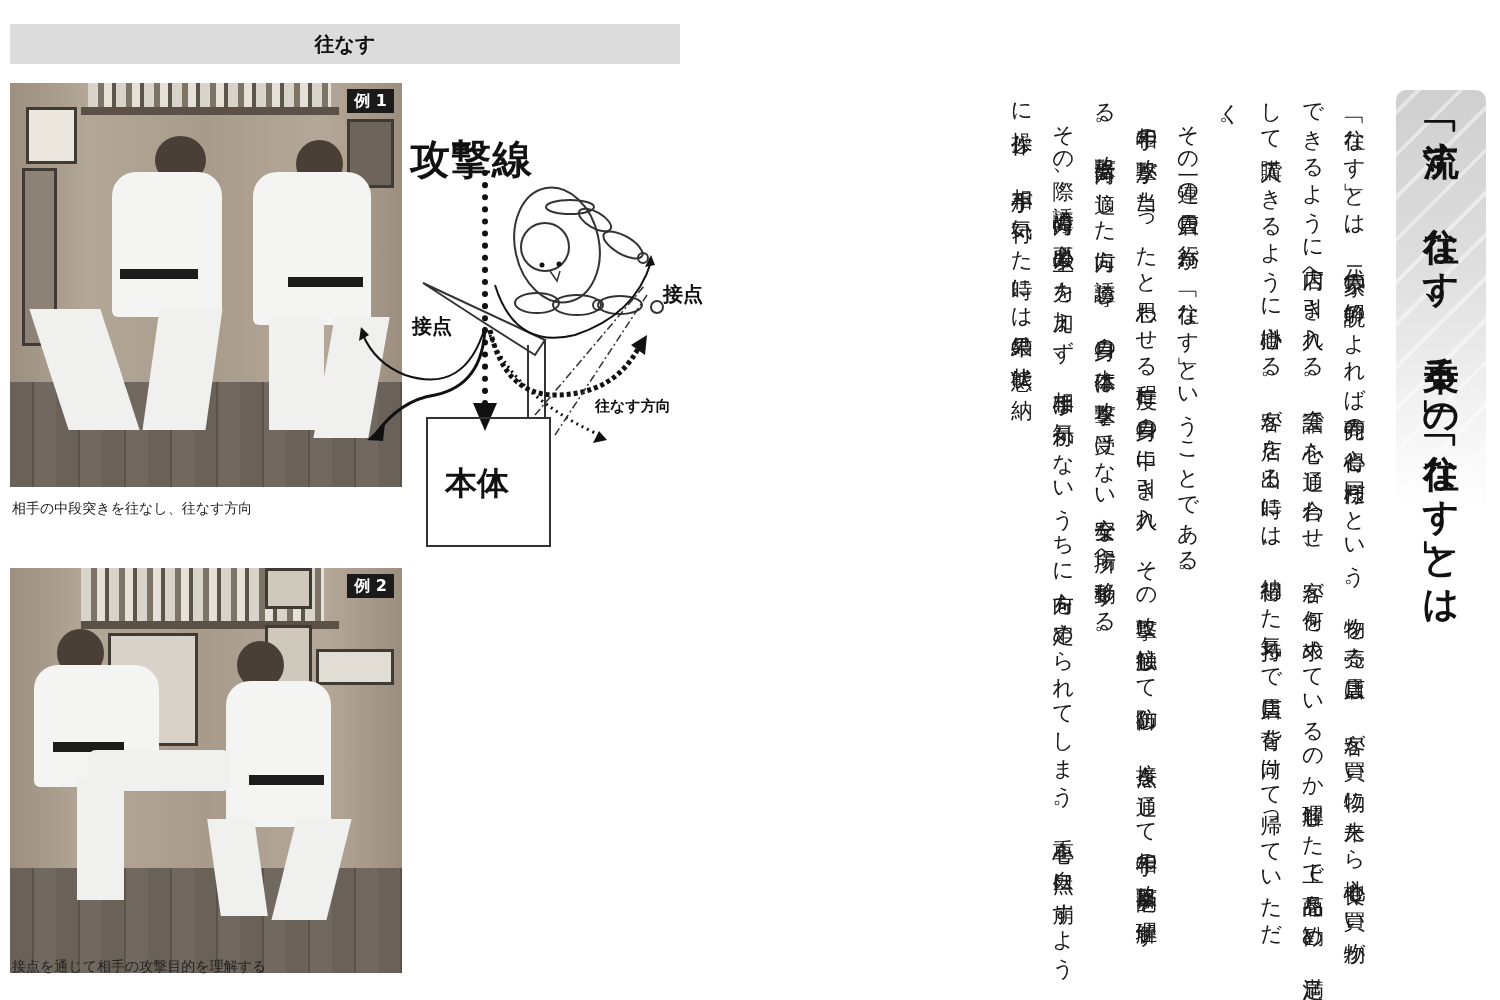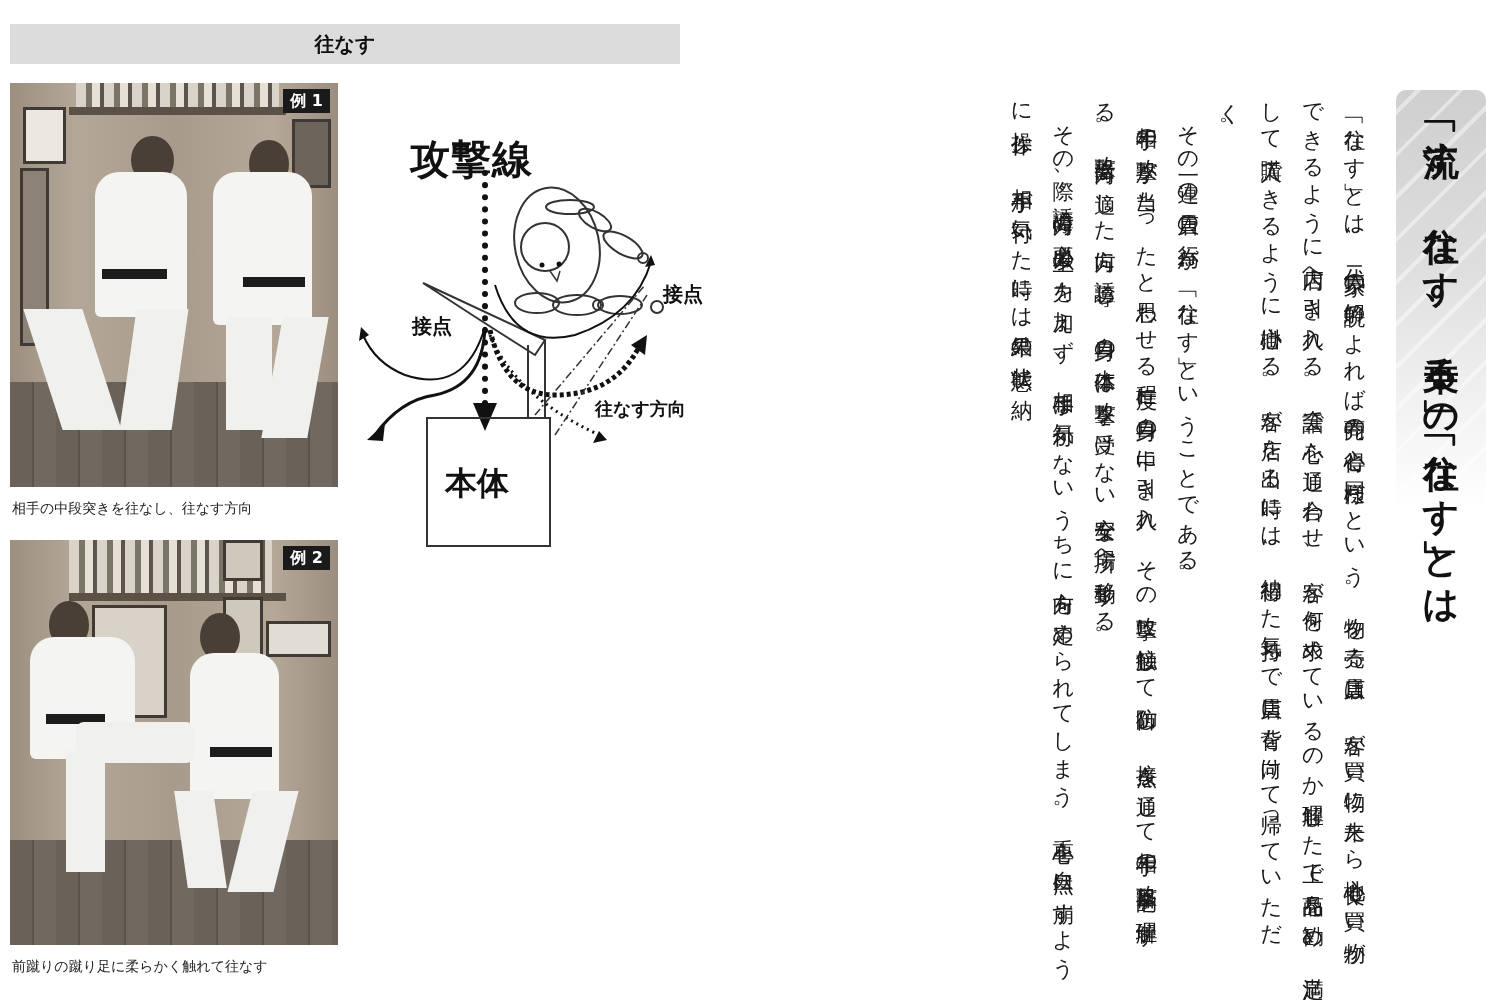--- a/index.html
+++ b/index.html
@@ -6,24 +6,24 @@
   html, body { width: 1500px; height: 1000px; background: #ffffff; overflow: hidden; }
   body { position: relative; font-family: "DejaVu Sans", sans-serif; color: #111; }
 
   .section-bar {
     position: absolute; left: 10px; top: 24px; width: 670px; height: 40px;
     background: #dcdcdc; display: flex; align-items: center; justify-content: center;
     font-family: "DejaVu Sans", sans-serif; font-weight: bold; font-size: 20px; color: #111;
   }
 
   .photo {
-    position: absolute; left: 10px; width: 328px; background: #8a8a8a; overflow: hidden;
+    position: absolute; left: 10px; width: 392px; background: #8a8a8a; overflow: hidden;
   }
   .photo-1 { top: 83px; height: 404px; }
-  .photo-2 { top: 540px; height: 405px; padding-left: 16px; }
+  .photo-2 { top: 568px; height: 405px; padding-left: 16px; }
   .photo .wall { position: absolute; left: 0; top: 0; width: 100%; height: 74%;
     background: linear-gradient(90deg, #9c8f80 0%, #b3a797 20%, #a89b8b 50%, #b5a898 80%, #9b8e7f 100%); }
   .photo .shelf { position: absolute; left: 20%; top: 0; width: 62%; height: 6%;
     background: repeating-linear-gradient(90deg, #d9d4ca 0 10px, #7d7468 10px 16px, #e6e1d7 16px 24px, #5c554c 24px 28px); }
   .photo .shelf-board { position: absolute; left: 18%; top: 6%; width: 66%; height: 2%; background: #5b5146; }
   .photo .floor { position: absolute; left: 0; bottom: 0; width: 100%; height: 26%;
     background: repeating-linear-gradient(90deg, #6a6258 0 22px, #5a5349 22px 24px, #716960 24px 46px); }
   .photo .frame { position: absolute; background: #ece8e0; border: 3px solid #3f3a33; }
   .photo .figure { position: absolute; background: #f4f4f2; border-radius: 24px 24px 6px 6px; }
   .photo .belt { position: absolute; background: #1c1c1c; height: 10px; }
@@ -41,21 +41,21 @@
   }
   .caption-1 { top: 500px; }
   .caption-2 { top: 958px; }
 
   .diagram { position: absolute; left: 345px; top: 95px; width: 375px; height: 460px; }
   .diagram svg { width: 100%; height: 100%; }
   .dg-label { position: absolute; font-weight: bold; color: #111; white-space: nowrap; font-family: "DejaVu Sans", sans-serif; }
   .dg-title { left: 65px; top: 22px; font-size: 40px; letter-spacing: 1px; margin-top: 15px; }
   .dg-contact-left { left: 67px; top: 218px; font-size: 20px; }
   .dg-contact-right { left: 318px; top: 186px; font-size: 20px; }
-  .dg-direction { left: 250px; top: 302px; font-size: 18px; font-family: Liberation Mono, monospace; }
+  .dg-direction { left: 250px; top: 302px; font-size: 15px; font-family: Liberation Mono, monospace; }
   .dg-body { left: 100px; top: 367px; font-size: 32px; }
 
   .vtext-wrap {
     position: absolute; left: 905px; top: 88px; width: 470px; height: 890px;
     writing-mode: vertical-rl; font-family: "DejaVu Serif", serif;
     font-size: 21.5px; line-height: 41.6px; letter-spacing: 2.5px; color: #1a1a1a;
   }
   .vtext-wrap p { text-indent: 1em; }
 
   .side-tab {
@@ -114,21 +114,21 @@
   <div class="figure" style="left:6%;top:24%;width:32%;height:30%;"></div>
   <div class="figure" style="left:55%;top:28%;width:27%;height:36%;"></div>
   <div class="belt" style="left:11%;top:43%;width:18%;"></div>
   <div class="belt" style="left:61%;top:51%;width:19%;"></div>
   <div class="leg" style="left:20%;top:45%;width:36%;height:10%;border-radius:8px;"></div>
   <div class="leg" style="left:17%;top:52%;width:12%;height:30%;"></div>
   <div class="leg" style="left:52%;top:62%;width:12%;height:24%;transform:skewX(8deg);"></div>
   <div class="leg" style="left:70%;top:62%;width:14%;height:25%;transform:skewX(-14deg);"></div>
   <div class="badge">例 2</div>
 </div>
-<div class="caption caption-2">前蹴りの蹴り足に柔らかく触れて往なす</div>
+<div class="caption caption-2">接点を通じて相手の攻撃目的を理解する</div>
 
 <div class="diagram">
   <svg viewBox="0 0 375 460" xmlns="http://www.w3.org/2000/svg">
 
     <line x1="140" y1="78" x2="140" y2="308" stroke="#111" stroke-width="6" stroke-linecap="round" stroke-dasharray="0.1 12"></line>
     <polygon points="128,308 152,308 140,336" fill="#111"></polygon>
 
     <rect x="82" y="323" width="123" height="128" fill="none" stroke="#333" stroke-width="2"></rect>
 
     <line x1="183" y1="250" x2="183" y2="323" stroke="#333" stroke-width="2"></line>

